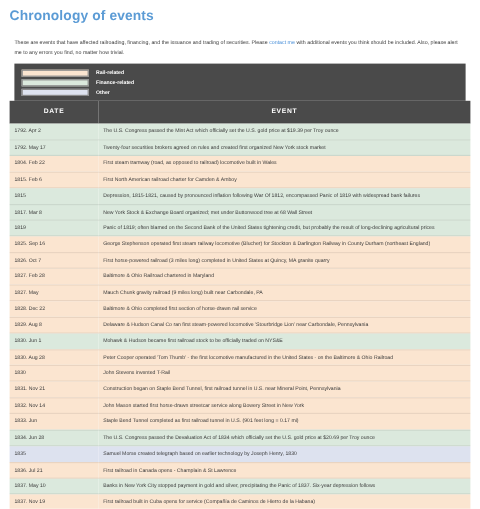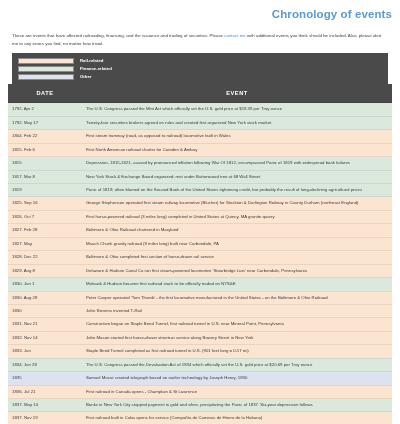--- a/index.html
+++ b/index.html
@@ -13,21 +13,21 @@
     background: #ffffff;
     font-family: "Liberation Sans", sans-serif;
     color: #3a3a3a;
   }
   .page {
     width: 400px;
     box-sizing: border-box;
     padding: 0 8px;
   }
   .page-title {
-    text-align: right;
+    text-align: left;
     color: #5b9bd5;
     font-size: 11.5px;
     font-weight: bold;
     margin: 8px 0 12px 0;
     letter-spacing: 0.1px;
   }
   .intro {
     font-size: 4.4px;
     line-height: 1.75;
     color: #3c3c3c;

